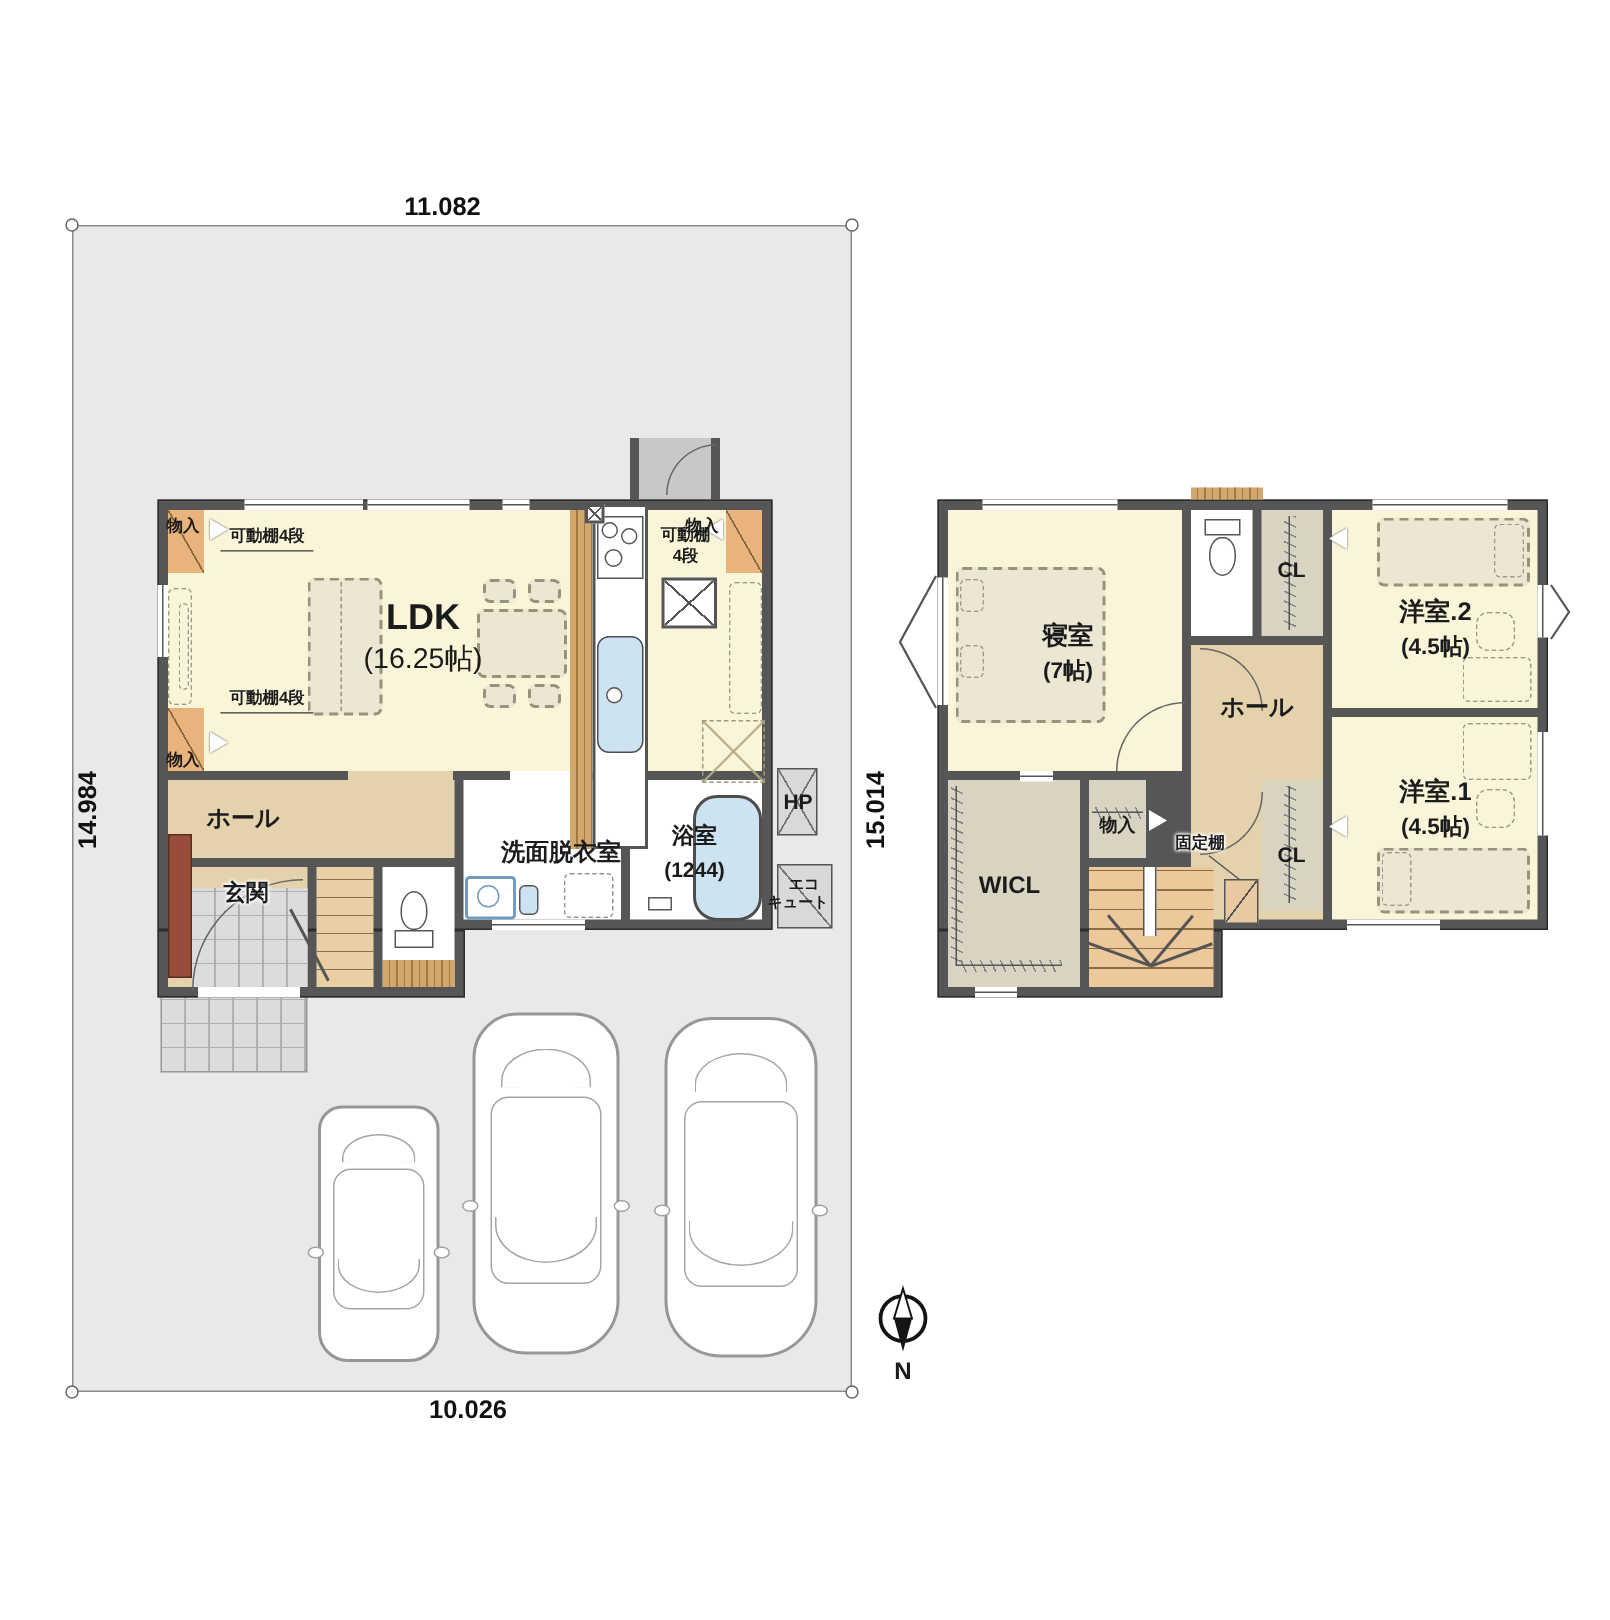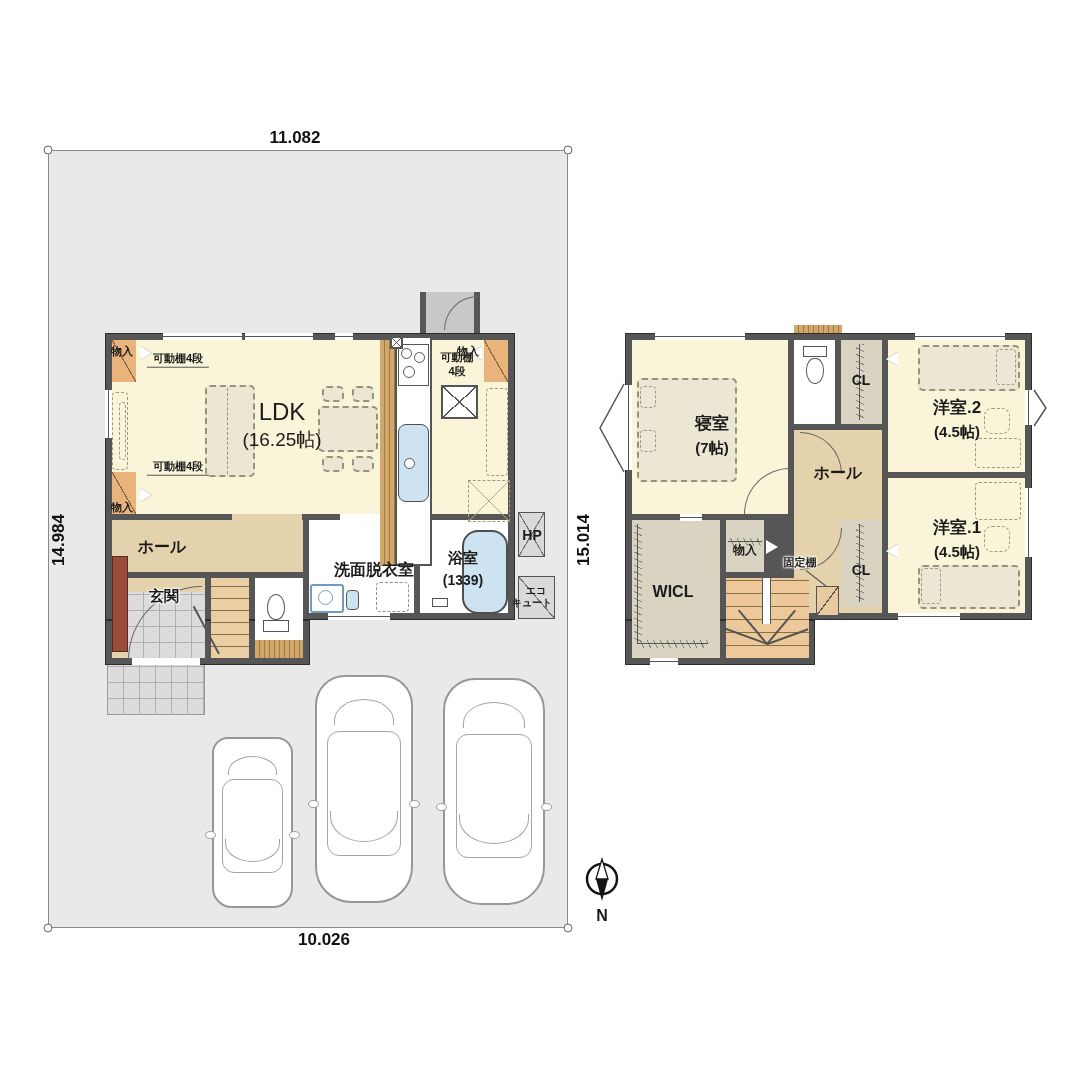--- a/index.html
+++ b/index.html
@@ -60,21 +60,21 @@
 
 <div id="stage">
 
   <div class="abs" style="left:48px;top:150px;width:520px;height:778px;background:#e9e9e9;border:1px solid #8a8a8a"></div>
   <div class="corner" style="left:48px;top:150px"></div>
   <div class="corner" style="left:568px;top:150px"></div>
   <div class="corner" style="left:48px;top:928px"></div>
   <div class="corner" style="left:568px;top:928px"></div>
 
   <div class="lbl dim" style="left:295px;top:138px">11.082</div>
-  <div class="lbl dim" style="left:324px;top:940px">10.026</div>
+  <div class="lbl dim" style="left:312px;top:940px">10.026</div>
   <div class="lbl dim vtext" style="left:59px;top:540px">14.984</div>
   <div class="lbl dim vtext" style="left:584px;top:540px">15.014</div>
 
   <div class="abs tile" style="left:107px;top:663px;width:98px;height:52px;border:1px solid #9a9a9a"></div>
 
   <div class="abs" style="left:420px;top:292px;width:60px;height:41px;background:#c8c8c8;border-left:6px solid #565656;border-right:6px solid #565656"></div>
 
   <div class="shell" style="left:105px;top:333px;width:410px;height:287px"></div>
   <div class="shell" style="left:105px;top:620px;width:205px;height:45px"></div>
 
@@ -140,34 +140,34 @@
   <div class="circ" style="left:318px;top:590px;width:15px;height:15px;border-color:#6f9cc0"></div>
   <div class="abs" style="left:346px;top:590px;width:13px;height:20px;background:#cde3f2;border:1.2px solid #555;border-radius:4px"></div>
   <div class="furn2" style="left:376px;top:582px;width:33px;height:30px;border-color:#8f8f8f"></div>
 
   <div class="tub" style="left:462px;top:530px;width:42px;height:80px"></div>
   <div class="abs" style="left:432px;top:598px;width:16px;height:9px;background:#fff;border:1.2px solid #555"></div>
 
   <div class="abs" style="left:518px;top:512px;width:27px;height:45px;background:#d9d9d9;border:1.5px solid #555;background-image:linear-gradient(to top right,transparent calc(50% - .6px),#777 calc(50% - .6px) calc(50% + .6px),transparent calc(50% + .6px)),linear-gradient(to bottom right,transparent calc(50% - .6px),#777 calc(50% - .6px) calc(50% + .6px),transparent calc(50% + .6px))"></div>
   <div class="abs" style="left:518px;top:576px;width:37px;height:43px;background:#d9d9d9;border:1.5px solid #555;background-image:linear-gradient(to top right,transparent calc(50% - .6px),#777 calc(50% - .6px) calc(50% + .6px),transparent calc(50% + .6px))"></div>
 
-  <div class="lbl" style="left:282px;top:412px;font-size:24px;font-weight:400">LDK</div>
+  <div class="lbl" style="left:282px;top:412px;font-size:24px;font-weight:700">LDK</div>
   <div class="lbl" style="left:282px;top:440px;font-size:19px;font-weight:500">(16.25帖)</div>
   <div class="lbl" style="left:178px;top:360px;font-size:11px;border-bottom:1px solid #555;padding:0 6px 2px">可動棚4段</div>
   <div class="lbl" style="left:178px;top:468px;font-size:11px;border-bottom:1px solid #555;padding:0 6px 2px">可動棚4段</div>
   <div class="lbl" style="left:122px;top:352px;font-size:11px">物入</div>
   <div class="lbl" style="left:122px;top:508px;font-size:11px">物入</div>
   <div class="lbl" style="left:468px;top:352px;font-size:11px">物入</div>
   <div class="lbl" style="left:457px;top:358px;font-size:11px">可動棚</div>
   <div class="lbl" style="left:457px;top:372px;font-size:11px">4段</div>
   <div class="lbl" style="left:162px;top:547px;font-size:16px">ホール</div>
   <div class="lbl halo" style="left:164px;top:596px;font-size:15px">玄関</div>
   <div class="lbl" style="left:374px;top:570px;font-size:16px">洗面脱衣室</div>
   <div class="lbl" style="left:463px;top:558px;font-size:15px">浴室</div>
-  <div class="lbl" style="left:463px;top:580px;font-size:14px">(1339)</div>
+  <div class="lbl" style="left:463px;top:580px;font-size:14px">(1244)</div>
   <div class="lbl" style="left:532px;top:535px;font-size:14px;font-weight:700">HP</div>
   <div class="lbl" style="left:536px;top:591px;font-size:10px">エコ</div>
   <div class="lbl" style="left:532px;top:603px;font-size:10px">キュート</div>
 
   <div class="shell" style="left:625px;top:333px;width:407px;height:287px"></div>
   <div class="shell" style="left:625px;top:620px;width:190px;height:45px"></div>
   <div class="abs woodv" style="left:794px;top:325px;width:48px;height:8px"></div>
 
   <div class="room cream" style="left:632px;top:340px;width:156px;height:174px"></div>
   <div class="room white-room" style="left:794px;top:340px;width:41px;height:84px"></div>

